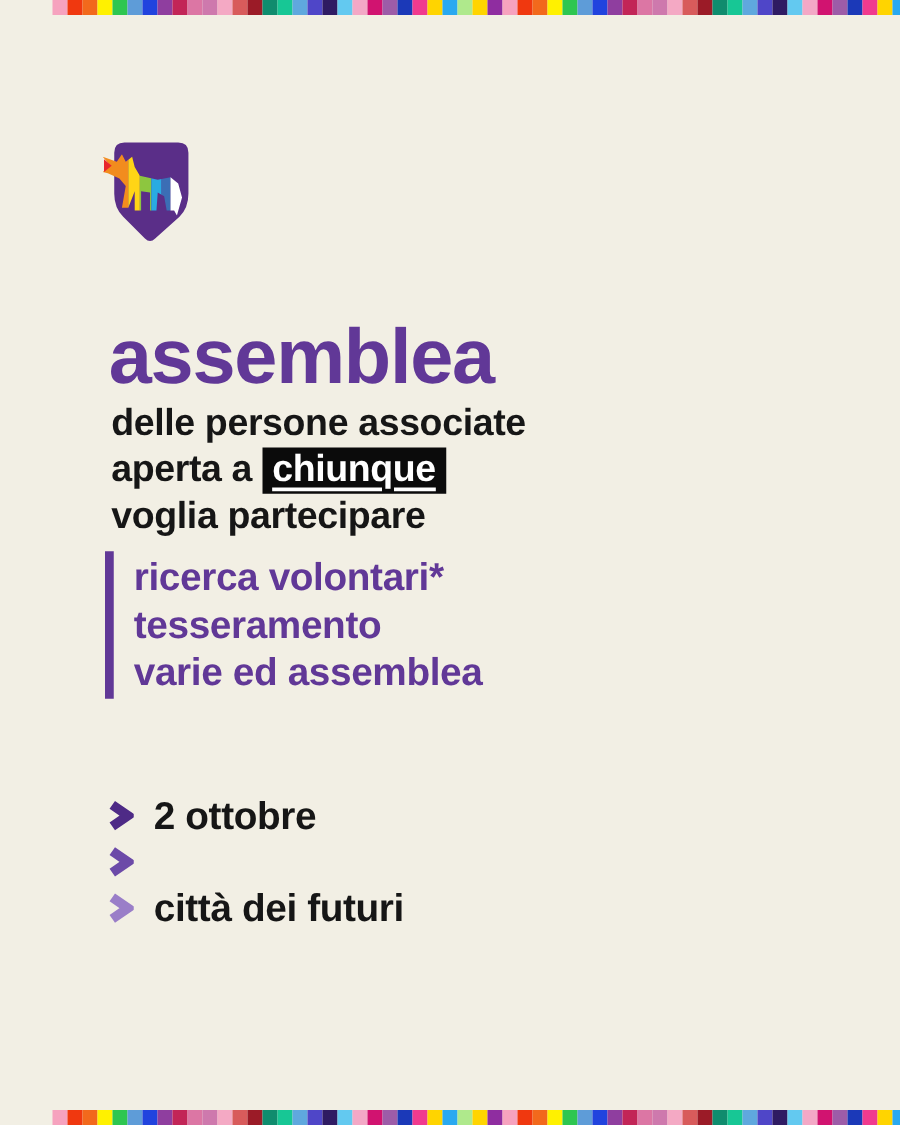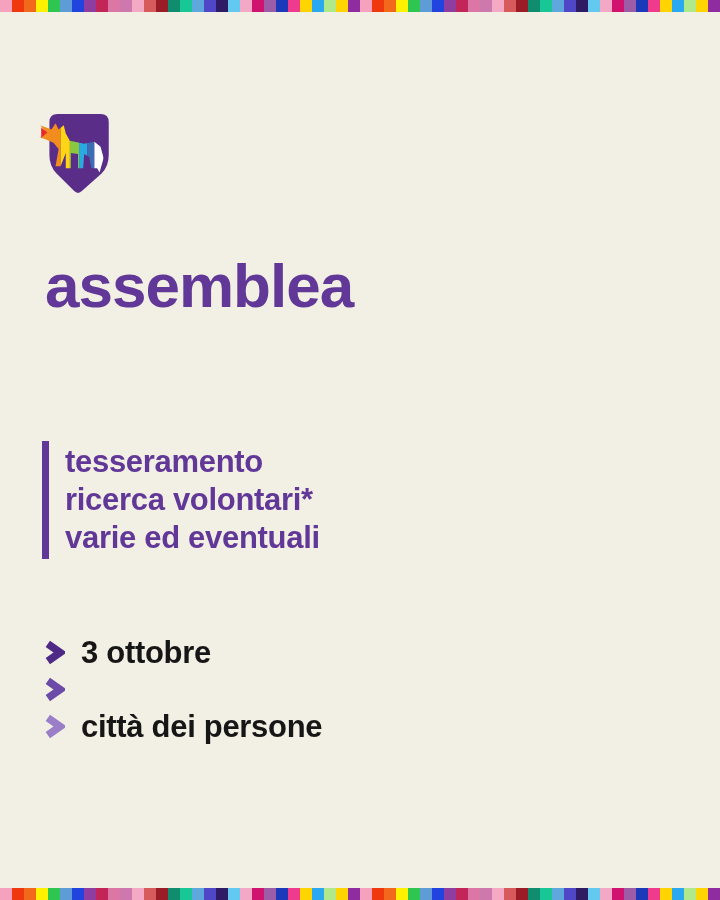--- a/index.html
+++ b/index.html
@@ -3,21 +3,21 @@
 <meta charset="utf-8">
 <style>
   html, body { margin: 0; padding: 0; }
   body {
     width: 720px; height: 900px;
     background: #F2EFE4;
     font-family: "Liberation Sans", "DejaVu Sans", sans-serif;
     position: relative;
     overflow: hidden;
   }
-  .poster { position: absolute; inset: 0; }
+  .poster { position: absolute; inset: 0; margin-left: 42px; }
 
   
   .stripe {
     position: absolute; left: 0; width: 720px; height: 12px;
     display: flex;
   }
   .stripe-top { top: 0; }
   .stripe-bottom { bottom: 0; }
   .stripe-block { flex: 1 1 auto; height: 100%; }
 
@@ -161,44 +161,49 @@
         <rect x="41" y="0" width="8" height="86" fill="#29ABE2"></rect>
         <rect x="49" y="0" width="7" height="86" fill="#3B6EB5"></rect>
         <rect x="56" y="0" width="12" height="86" fill="#FFFFFF"></rect>
       </g>
       <path d="M4,17 L10,22 L4,27 Z" fill="#E8262D"></path>
     </svg>
   </div>
 
   <h1 class="heading">assemblea</h1>
 
+  <div class="subtitle">
+    <div class="line">delle persone associate</div>
+    <div class="line"><span>aperta a</span> <span class="highlight">chiunque</span></div>
+    <div class="line">voglia partecipare</div>
+  </div>
 
   <ul class="agenda">
+      <li>ricerca volontari*</li>
       <li>tesseramento</li>
-      <li>ricerca volontari*</li>
-      <li>varie ed eventuali</li>
+      <li>varie ed assemblea</li>
     </ul>
 
   <div class="details">
       <div class="detail-row">
         <svg class="chev" viewBox="0 0 22 26" width="21" height="25">
           <path d="M4 4 L17 13 L4 22" fill="none" stroke="#4E2A86" stroke-width="8" stroke-linejoin="miter" stroke-linecap="butt"></path>
         </svg>
-        <span>3 ottobre</span>
+        <span>2 ottobre</span>
       </div>
       <div class="detail-row">
         <svg class="chev" viewBox="0 0 22 26" width="21" height="25">
           <path d="M4 4 L17 13 L4 22" fill="none" stroke="#6C4AA8" stroke-width="8" stroke-linejoin="miter" stroke-linecap="butt"></path>
         </svg>
       </div>
       <div class="detail-row">
         <svg class="chev" viewBox="0 0 22 26" width="21" height="25">
           <path d="M4 4 L17 13 L4 22" fill="none" stroke="#9A7EC8" stroke-width="8" stroke-linejoin="miter" stroke-linecap="butt"></path>
         </svg>
-        <span>città dei persone</span>
+        <span>città dei futuri</span>
       </div>
     </div>
 
   <div class="stripe stripe-bottom">
       <div class="stripe-block" style="background: rgb(246, 162, 190);"></div>
       <div class="stripe-block" style="background: rgb(240, 56, 15);"></div>
       <div class="stripe-block" style="background: rgb(242, 105, 28);"></div>
       <div class="stripe-block" style="background: rgb(255, 241, 0);"></div>
       <div class="stripe-block" style="background: rgb(46, 198, 80);"></div>
       <div class="stripe-block" style="background: rgb(94, 156, 216);"></div>

